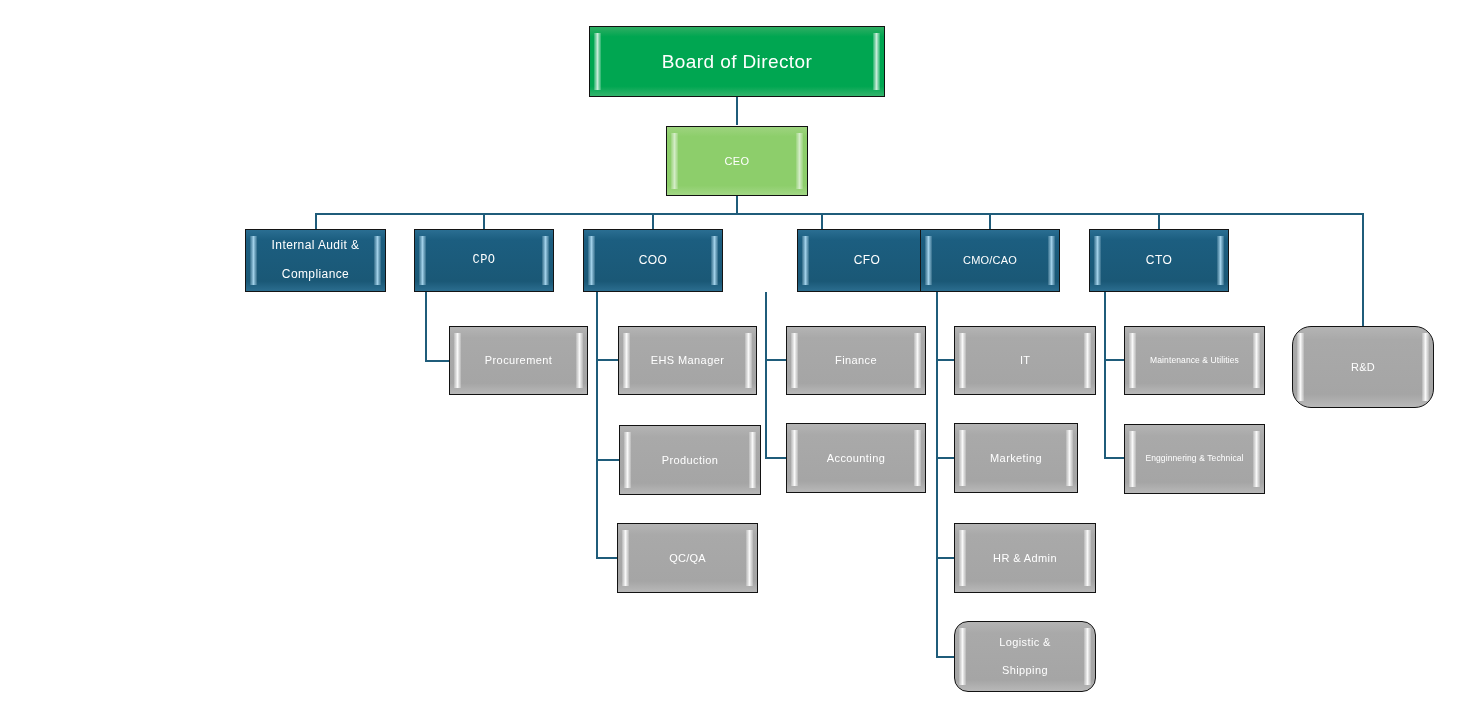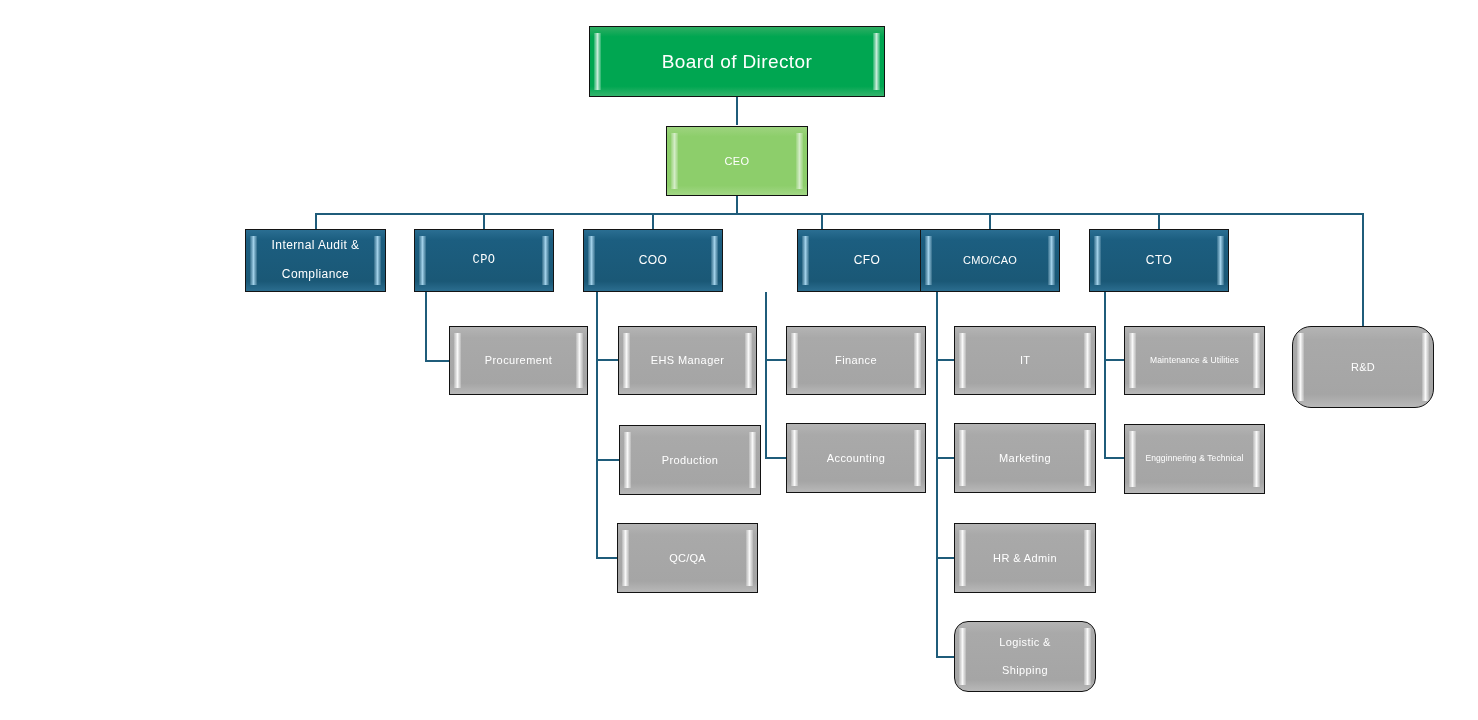--- a/index.html
+++ b/index.html
@@ -210,21 +210,21 @@
   <div class="node gray" style="left:786px; top:326px; width:140px; height:69px;">
     <span class="label-line">Finance</span>
   </div>
   <div class="node gray" style="left:786px; top:423px; width:140px; height:70px;">
     <span class="label-line">Accounting</span>
   </div>
 
   <div class="node gray small" style="left:954px; top:326px; width:142px; height:69px;">
     <span class="label-line">IT</span>
   </div>
-  <div class="node gray" style="left:954px; top:423px; width:142px; height:70px;align-items:center;">
+  <div class="node gray" style="left:954px; top:423px; width:124px; height:70px;align-items:center;">
     <span class="label-line">Marketing</span>
   </div>
   <div class="node gray" style="left:954px; top:523px; width:142px; height:70px;">
     <span class="label-line">HR &amp; Admin</span>
   </div>
   <div class="node gray" style="left:954px; top:621px; width:142px; height:71px;border-radius:14px;">
     <span class="label-line">Logistic &amp;</span>
     <span class="label-line">Shipping</span>
   </div>
 

